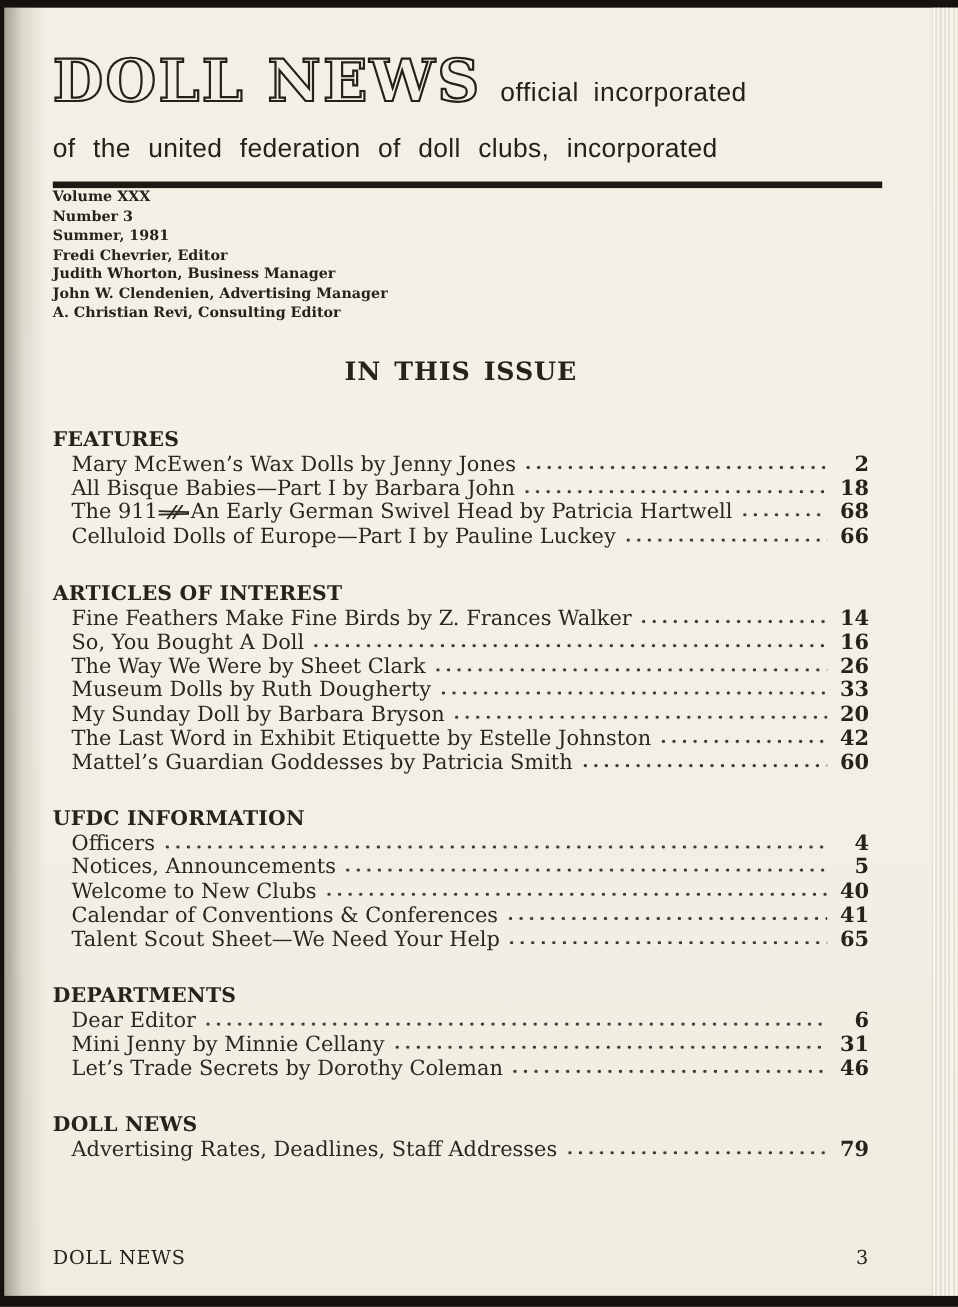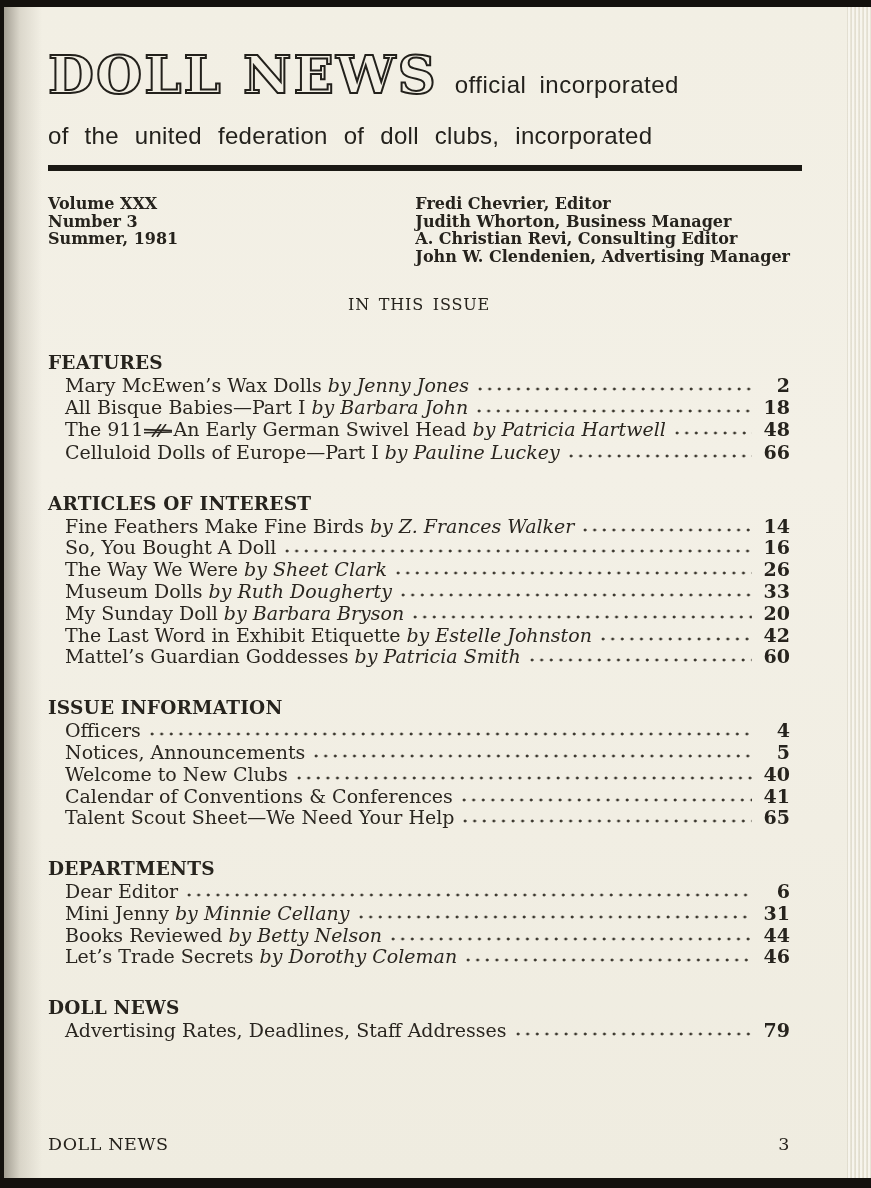--- a/index.html
+++ b/index.html
@@ -73,36 +73,36 @@
 
   .rule {
     margin-top: 15px;
     height: 6px;
     width: calc(100% + 12px);
     background: #1b1914;
   }
 
   
   .info-row {
-    margin-top: 24px;
     display: flex;
     justify-content: space-between;
-    font-size: 16px;
+    font-size: 13px;
     line-height: 17.5px;
     font-weight: 700;
     color: #26231d;
+    flex-direction: column;
   }
   .staff-block { text-align: left; }
 
   
   .issue-heading {
     margin: 30px 0 0 0;
     text-align: center;
-    font-size: 16px;
-    font-weight: 400;
+    font-size: 23px;
+    font-weight: 700;
     letter-spacing: 0.8px;
     word-spacing: 3px;
     color: #26231d;
   }
 
   .toc-section { margin-top: 29px; }
   .toc-section:first-child { margin-top: 38px; }
   .toc-heading {
     font-size: 18.5px;
     line-height: 22px;
@@ -112,21 +112,21 @@
   }
   .toc-rows { margin-left: 17px; margin-top: 1px; }
   .toc-row {
     display: flex;
     align-items: baseline;
     font-size: 19px;
     line-height: 21.8px;
     color: #2a2620;
   }
   .t-text { white-space: nowrap; }
-  .t-byline { font-style: italic; margin-left: 6px; }
+  .t-byline { margin-left: 6px; }
   .struck-dash { display: inline-block; vertical-align: -1px; margin: 0 1px; }
   .leader {
     flex: 1;
     height: 4px;
     margin: 0 4px 0 9px;
     background-image: radial-gradient(circle at 2px 2px, #3b372e 1.3px, rgba(0,0,0,0) 1.7px);
     background-size: 9.6px 4px;
     background-repeat: repeat-x;
     background-position: left bottom;
     transform: translateY(-1px);
@@ -171,22 +171,22 @@
 
       <div class="info-row">
         <div class="issue-block">
           <div>Volume XXX</div>
           <div>Number 3</div>
           <div>Summer, 1981</div>
         </div>
         <div class="staff-block">
           <div>Fredi Chevrier, Editor</div>
           <div>Judith Whorton, Business Manager</div>
+          <div>John W. Clendenien, Advertising Manager</div>
           <div>A. Christian Revi, Consulting Editor</div>
-          <div>John W. Clendenien, Advertising Manager</div>
         </div>
       </div>
 
       <h2 class="issue-heading">IN THIS ISSUE</h2>
 
       <main id="toc">
   <section class="toc-section">
     <div class="toc-heading">FEATURES</div>
     <div class="toc-rows">
   <div class="toc-row">
@@ -202,21 +202,21 @@
   </div>
 
   <div class="toc-row">
     <span class="t-text"><span class="t-title">The 911</span><span class="struck-dash"><svg width="28" height="13" viewBox="0 0 28 13" aria-hidden="true">
                       <line x1="0" y1="5.6" x2="28" y2="6.6" stroke="#2a2620" stroke-width="1.7"></line>
                       <line x1="0" y1="8.8" x2="28" y2="8.1" stroke="#2a2620" stroke-width="1.5"></line>
                       <line x1="8" y1="13" x2="17" y2="0" stroke="#2a2620" stroke-width="1.6"></line>
                       <line x1="13" y1="13" x2="22" y2="0" stroke="#2a2620" stroke-width="1.6"></line>
                     </svg></span><span class="t-rest">An Early German Swivel Head</span><span class="t-byline">by Patricia Hartwell</span></span>
     <span class="leader"></span>
-    <span class="t-page">48</span>
+    <span class="t-page">68</span>
   </div>
 
   <div class="toc-row">
     <span class="t-text"><span class="t-title">Celluloid Dolls of Europe—Part I</span><span class="t-byline">by Pauline Luckey</span></span>
     <span class="leader"></span>
     <span class="t-page">66</span>
   </div>
 </div>
   </section>
 
@@ -261,21 +261,21 @@
 
   <div class="toc-row">
     <span class="t-text"><span class="t-title">Mattel’s Guardian Goddesses</span><span class="t-byline">by Patricia Smith</span></span>
     <span class="leader"></span>
     <span class="t-page">60</span>
   </div>
 </div>
   </section>
 
   <section class="toc-section">
-    <div class="toc-heading">ISSUE INFORMATION</div>
+    <div class="toc-heading">UFDC INFORMATION</div>
     <div class="toc-rows">
   <div class="toc-row">
     <span class="t-text"><span class="t-title">Officers</span></span>
     <span class="leader"></span>
     <span class="t-page">4</span>
   </div>
 
   <div class="toc-row">
     <span class="t-text"><span class="t-title">Notices, Announcements</span></span>
     <span class="leader"></span>
@@ -310,25 +310,20 @@
     <span class="leader"></span>
     <span class="t-page">6</span>
   </div>
 
   <div class="toc-row">
     <span class="t-text"><span class="t-title">Mini Jenny</span><span class="t-byline">by Minnie Cellany</span></span>
     <span class="leader"></span>
     <span class="t-page">31</span>
   </div>
 
-  <div class="toc-row">
-    <span class="t-text"><span class="t-title">Books Reviewed</span><span class="t-byline">by Betty Nelson</span></span>
-    <span class="leader"></span>
-    <span class="t-page">44</span>
-  </div>
 
   <div class="toc-row">
     <span class="t-text"><span class="t-title">Let’s Trade Secrets</span><span class="t-byline">by Dorothy Coleman</span></span>
     <span class="leader"></span>
     <span class="t-page">46</span>
   </div>
 </div>
   </section>
 
   <section class="toc-section">

